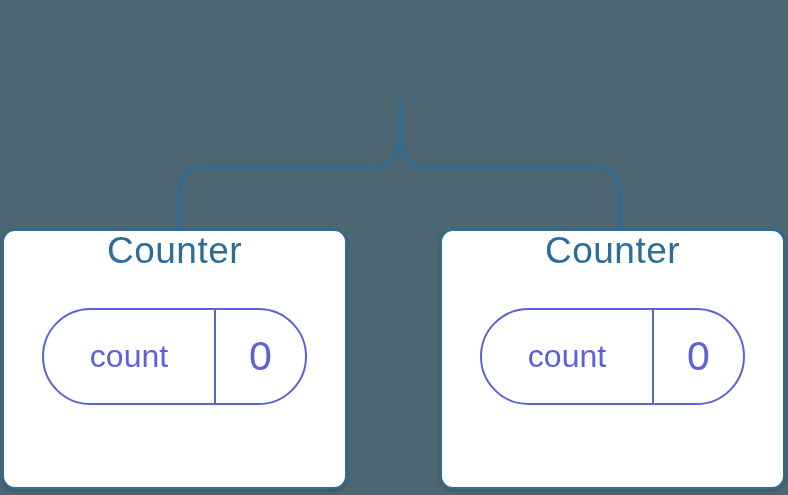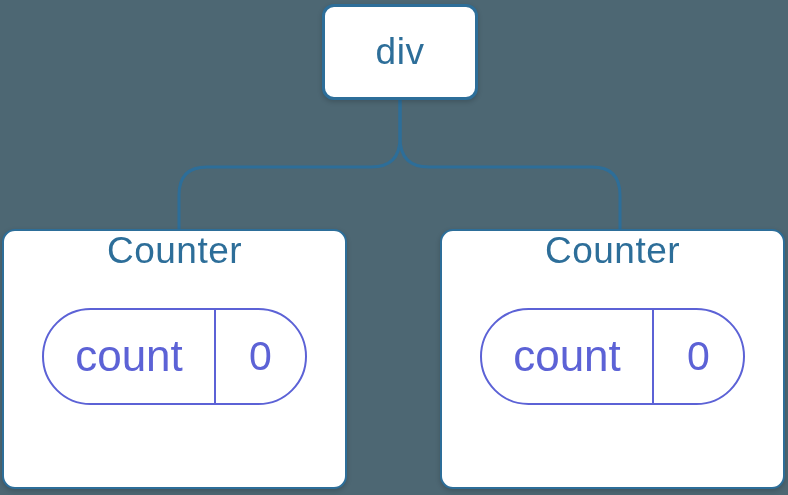--- a/index.html
+++ b/index.html
@@ -73,43 +73,40 @@
     display: flex;
     overflow: hidden;
     color: var(--purple);
   }
   .pill-key {
     flex: 1 1 auto;
     border-right: 2px solid var(--purple);
     display: flex;
     align-items: center;
     justify-content: center;
-    font-size: 44px;
+    font-size: 32px;
   }
   .pill-value {
     width: 89px;
     display: flex;
     align-items: center;
     justify-content: center;
     font-size: 41px;
   }
 </style>
 </head>
 <body>
 
 <div class="stage">
 
   <svg class="connectors" viewBox="0 0 788 495" fill="none" stroke="currentColor" stroke-width="3">
     <path d="M 400 100 L 400 138 Q 400 167 371 167 L 207 167 Q 179 167 179 195 L 179 230"></path>
     <path d="M 400 100 L 400 138 Q 400 167 429 167 L 592 167 Q 620 167 620 195 L 620 230"></path>
   </svg>
 
-  <div class="root-node">
-    <span class="root-label">div</span>
-  </div>
 
   <div class="card left">
     <div class="card-title">Counter</div>
     <div class="pill">
       <div class="pill-key">count</div>
       <div class="pill-value">0</div>
     </div>
   </div>
 
   <div class="card right">

